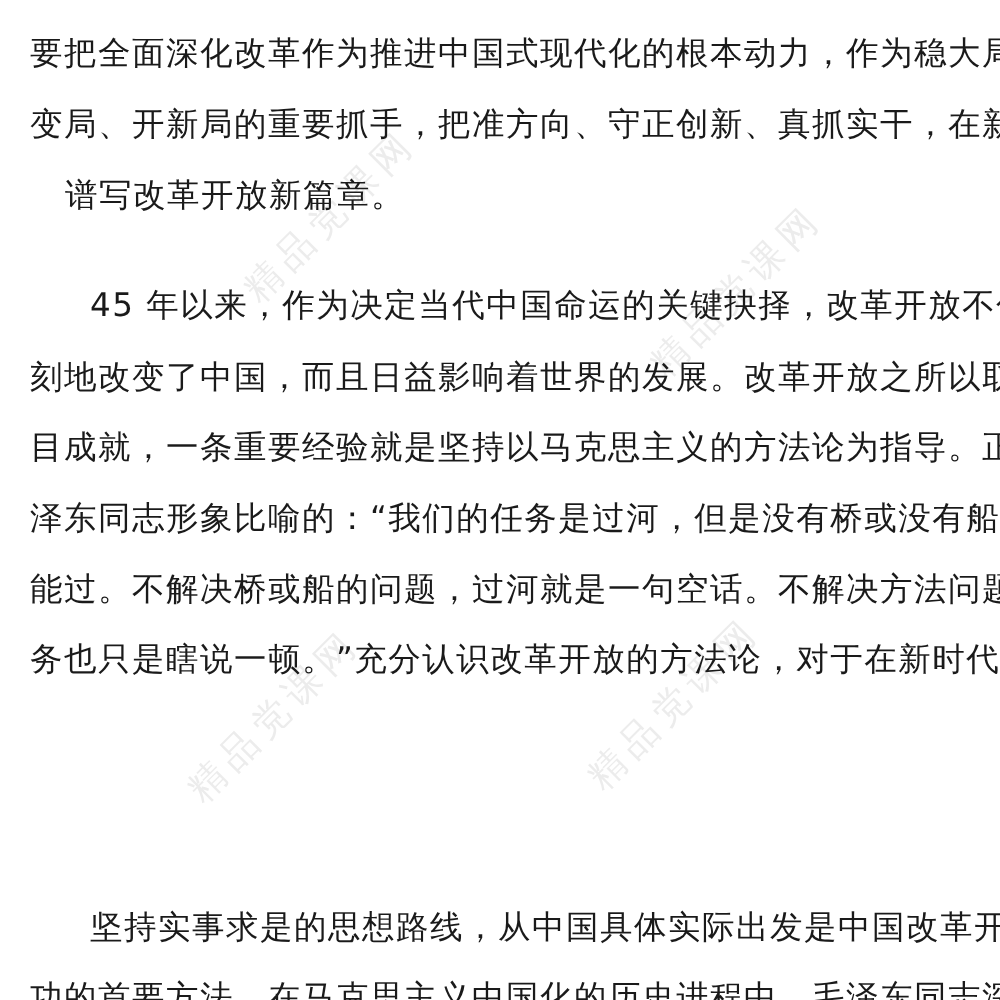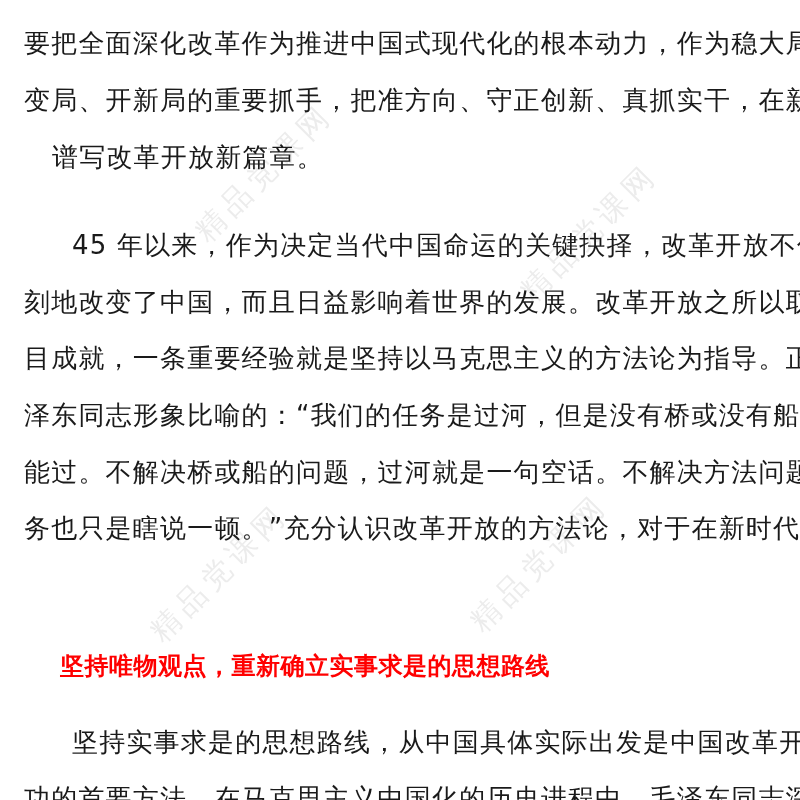--- a/index.html
+++ b/index.html
@@ -76,18 +76,17 @@
   <div class="line" style="top:84px;">变局、开新局的重要抓手，把准方向、守正创新、真抓实干，在新征程上</div>
   <div class="line last" style="top:141px;">谱写改革开放新篇章。</div>
 
   <div class="line indent" style="top:229px;">45 年以来，作为决定当代中国命运的关键抉择，改革开放不仅深</div>
   <div class="line" style="top:286px;">刻地改变了中国，而且日益影响着世界的发展。改革开放之所以取得瞩</div>
   <div class="line" style="top:342px;">目成就，一条重要经验就是坚持以马克思主义的方法论为指导。正如毛</div>
   <div class="line" style="top:399px;">泽东同志形象比喻的：“我们的任务是过河，但是没有桥或没有船就不</div>
   <div class="line" style="top:456px;">能过。不解决桥或船的问题，过河就是一句空话。不解决方法问题，任</div>
   <div class="line" style="top:512px;">务也只是瞎说一顿。”充分认识改革开放的方法论，对于在新时代新征</div>
 
-  <div class="heading" style="top:650px; color:#ff0000;">坚持唯物观点，重新确立实事求是的思想路线</div>
 
   <div class="line indent" style="top:726px;">坚持实事求是的思想路线，从中国具体实际出发是中国改革开放成</div>
   <div class="line" style="top:782px;">功的首要方法。在马克思主义中国化的历史进程中，毛泽东同志深刻地</div>
 
 </div>
 
 </body></html>

